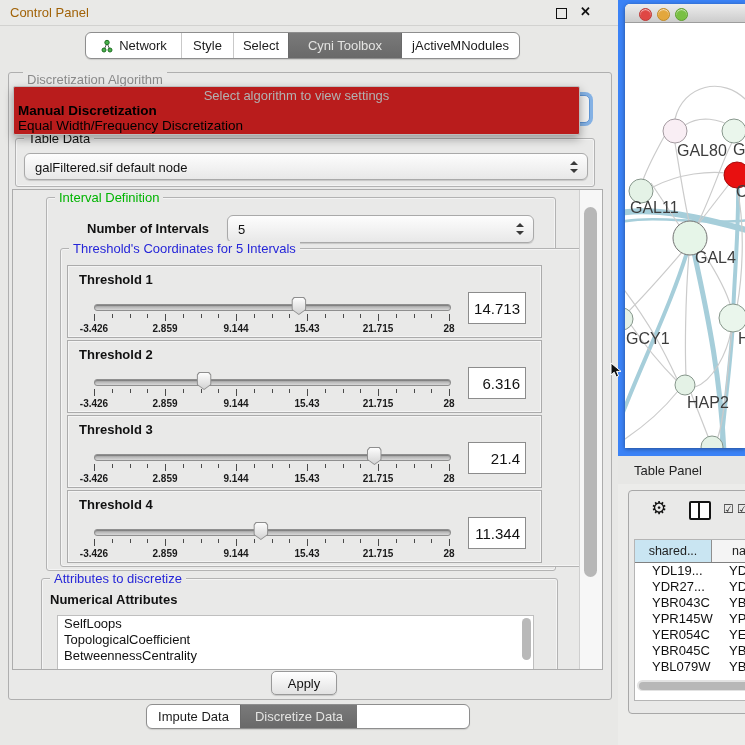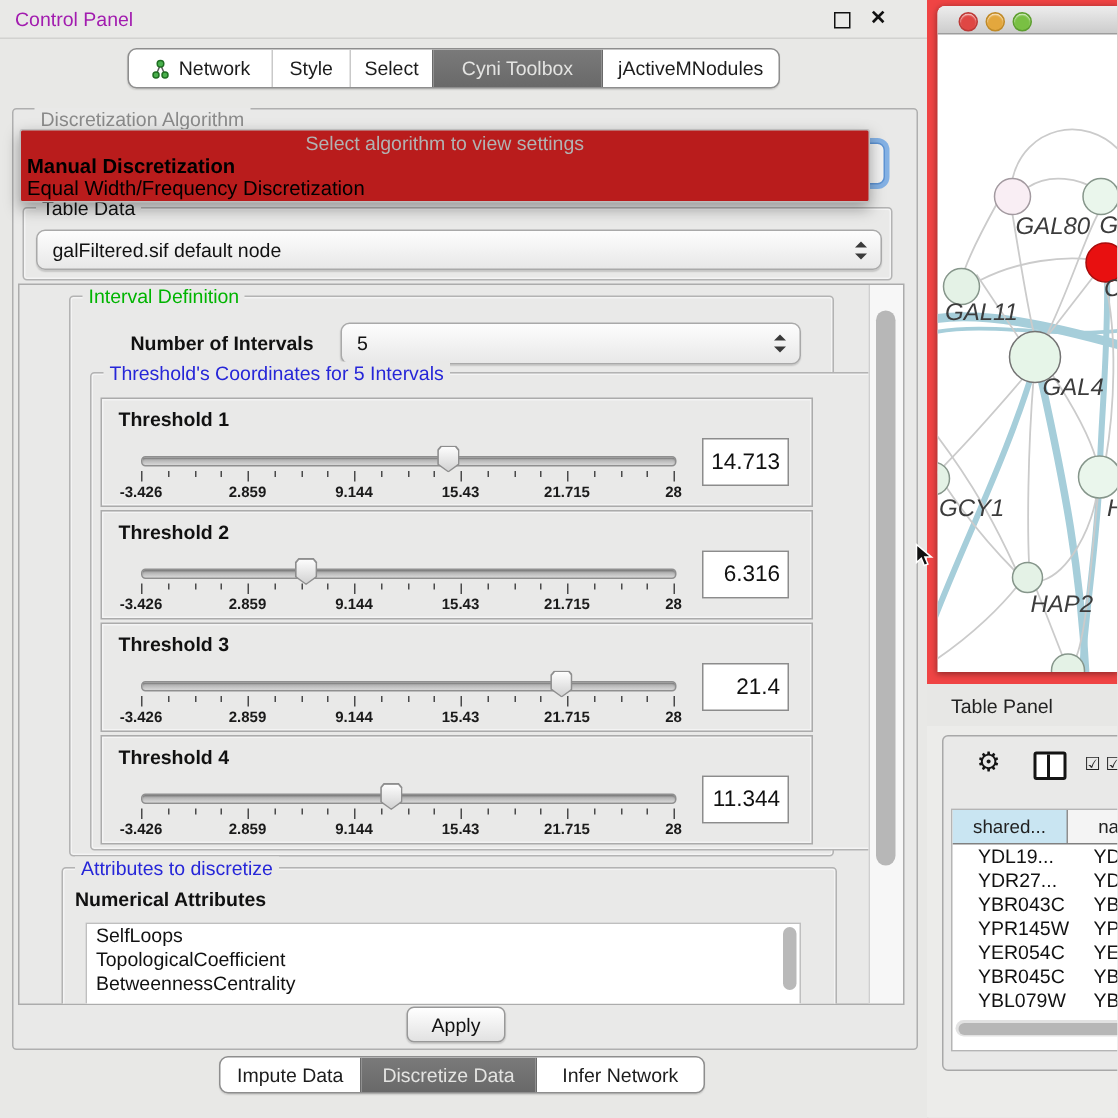--- a/index.html
+++ b/index.html
@@ -3,21 +3,21 @@
 <meta charset="utf-8">
 <style>
   html,body{margin:0;padding:0;}
   body{width:745px;height:745px;font-family:"Liberation Sans",sans-serif;background:#E8E8E6;}
   #stage{position:relative;width:745px;height:745px;overflow:hidden;background:#E8E8E6;}
   .abs{position:absolute;}
 
   
   .left-panel{left:0;top:0;width:618px;height:745px;background:#E8E8E6;border-right:1px solid #B5B5B5;}
   .titlebar{left:0;top:0;width:618px;height:25px;background:#E9E9E7;border-bottom:1px solid #D2D2D0;}
-  .titlebar .title{position:absolute;left:10px;top:5px;font-size:13px;color:#a21caf;}
+  .titlebar .title{position:absolute;left:10px;top:5px;font-size:13px;color:#a16207;}
   .float-btn{left:556px;top:8px;width:9px;height:9px;border:1.5px solid #111;background:transparent;}
   .close-btn{left:580px;top:4px;font-size:13px;font-weight:bold;color:#111;}
 
   
   .segbar{height:25px;background:#FFFFFF;border:1px solid #8E8E8E;border-radius:6px;display:flex;overflow:hidden;box-shadow:0 1px 1px rgba(0,0,0,0.12);}
   .seg{display:flex;align-items:center;justify-content:center;font-size:13px;color:#1C1C1C;box-sizing:border-box;height:100%;}
   .seg + .seg{border-left:1px solid #C9C9C9;}
   .seg.selected{background:linear-gradient(#7A7A7A,#696969);color:#E4E4E2;border-left:1px solid #6A6A6A;}
   .seg.selected + .seg{border-left:1px solid #6A6A6A;}
 
@@ -71,21 +71,21 @@
   .value-box span{position:absolute;right:5px;top:50%;transform:translateY(-50%);font-size:15px;color:#111;}
 
   
   .attr-list{position:absolute;left:15px;top:36px;width:475px;height:60px;background:#FFFFFF;border:1px solid #BFBFBF;overflow:hidden;}
   .attr-list .item{padding-left:6px;font-size:13px;line-height:16px;color:#111;}
   .list-scroll{position:absolute;right:2px;top:2px;width:9px;height:42px;border-radius:5px;background:#B9B9B9;}
 
   .apply-btn{left:271px;top:671px;width:64px;height:22px;background:linear-gradient(#FFFFFF,#E2E2E2);border:1px solid #999;border-radius:5px;font-size:13px;color:#111;display:flex;align-items:center;justify-content:center;box-shadow:0 1px 1px rgba(0,0,0,0.15);}
 
   
-  .blue-strip{left:618px;top:0;width:127px;height:456px;background:#ef4444;font-style:italic;}
+  .blue-strip{left:618px;top:0;width:127px;height:456px;background:#3b82f6;}
   .net-window{position:absolute;left:7px;top:4px;width:120px;height:444px;background:#FFFFFF;border-radius:5px 0 0 0;overflow:hidden;box-shadow:0 1px 4px rgba(0,0,0,0.4);}
   .net-titlebar{position:absolute;left:0;top:0;width:100%;height:18px;background:linear-gradient(#EDEDED,#CCCCCC);border-bottom:1px solid #9D9D9D;}
   .tl{position:absolute;top:3.5px;width:11px;height:11px;border-radius:50%;box-shadow:inset 0 1px 1px rgba(255,255,255,0.7);}
   .tl.red{left:14px;background:#DF4744;border:1px solid #BC3B38;}
   .tl.yellow{left:32px;background:#E3A73D;border:1px solid #C08A27;}
   .tl.green{left:50px;background:#79C043;border:1px solid #5D9E2F;}
 
   .cursor{left:610px;top:362px;width:14px;height:18px;z-index:9;}
 
   .tp-bar{left:618px;top:456px;width:127px;height:28px;background:#E7E7E5;}
@@ -379,23 +379,20 @@
         <span>Apply</span>
       </div>
 
     <div class="abs segbar" style="left:146px;top:704px;width:322px;height:23px;">
       <div class="seg" style="width:93px;">
           <span>Impute Data</span>
         </div>
       <div class="seg selected" style="width:117px;">
           <span>Discretize Data</span>
         </div>
-      <div class="seg" style="width:112px;">
-          <span>Infer Network</span>
-        </div>
     </div>
   </div>
 
   <div class="abs blue-strip">
     <div class="net-window">
       <div class="net-titlebar">
         <div class="tl red"></div>
         <div class="tl yellow"></div>
         <div class="tl green"></div>
       </div>

